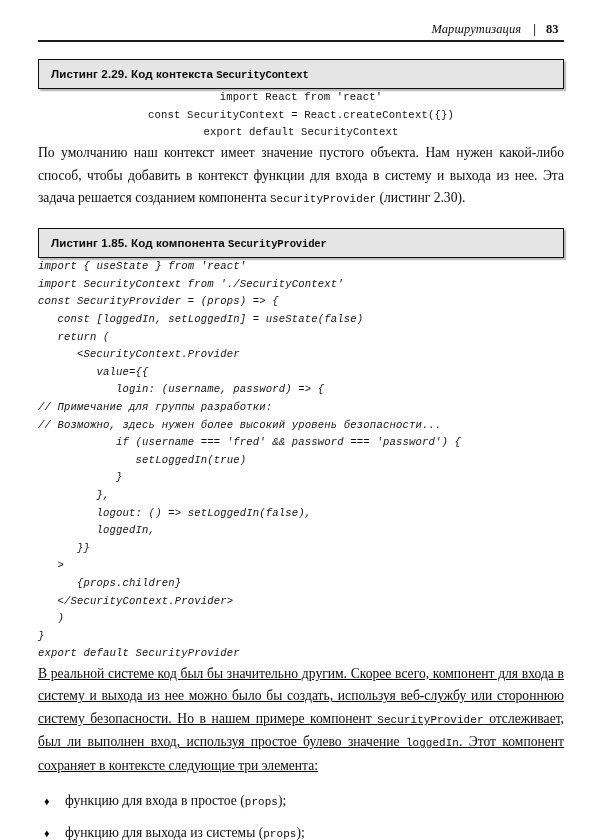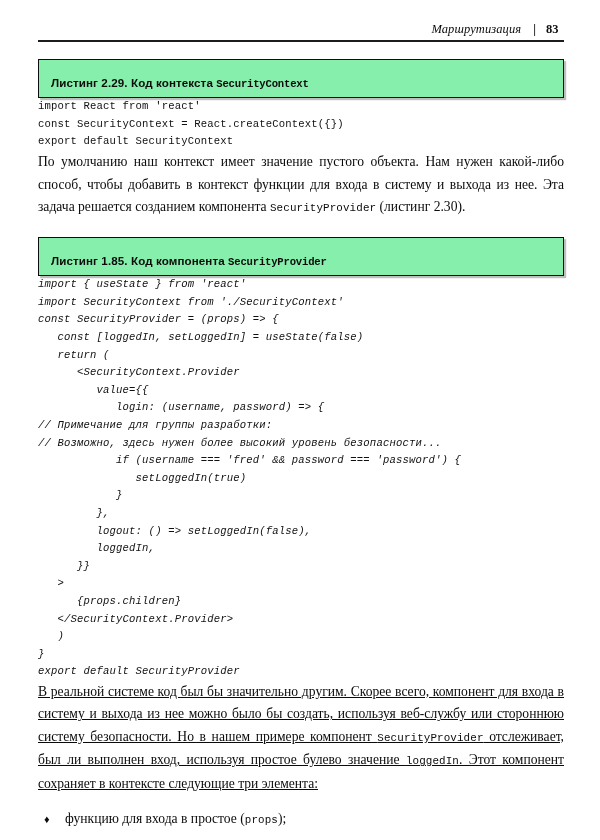--- a/index.html
+++ b/index.html
@@ -62,23 +62,23 @@
     height: 1.6px;
     background: #1c1c1c;
     width: 100%;
   }
 
   
   .listing-box {
     position: relative;
     margin-top: 17px;
     border: 1.3px solid #0d0d0d;
-    background: #86efac;
+    background: #e5e5e5;
     box-shadow: 2.2px 2.2px 0 rgba(40,40,40,0.30);
-    padding: 16px 10px 7px 12px;
+    padding: 7px 10px 7px 12px;
     box-sizing: border-box;
   }
   .listing-caption {
     font-family: "Liberation Sans", "DejaVu Sans", sans-serif;
     font-weight: 700;
     font-size: 11.6px;
     line-height: 1.2;
     letter-spacing: 0.1px;
     white-space: nowrap;
   }
@@ -92,21 +92,21 @@
   
   pre.code {
     margin: 0;
     font-family: "Liberation Mono", "DejaVu Sans Mono", monospace;
     font-size: 10.6px;
     line-height: 17.6px;
     color: #101010;
     white-space: pre;
     letter-spacing: 0.15px;
   }
-  .code-block-1 { margin-top: 15px; }
+  .code-block-1 { margin-top: 15px; text-align: center; }
   .code-block-2 { margin-top: 14px; font-style: italic; }
 
   
   p.body {
     margin: 0;
     font-size: 13.6px;
     line-height: 22.5px;
     text-align: justify;
     text-justify: inter-word;
     hyphens: manual;

